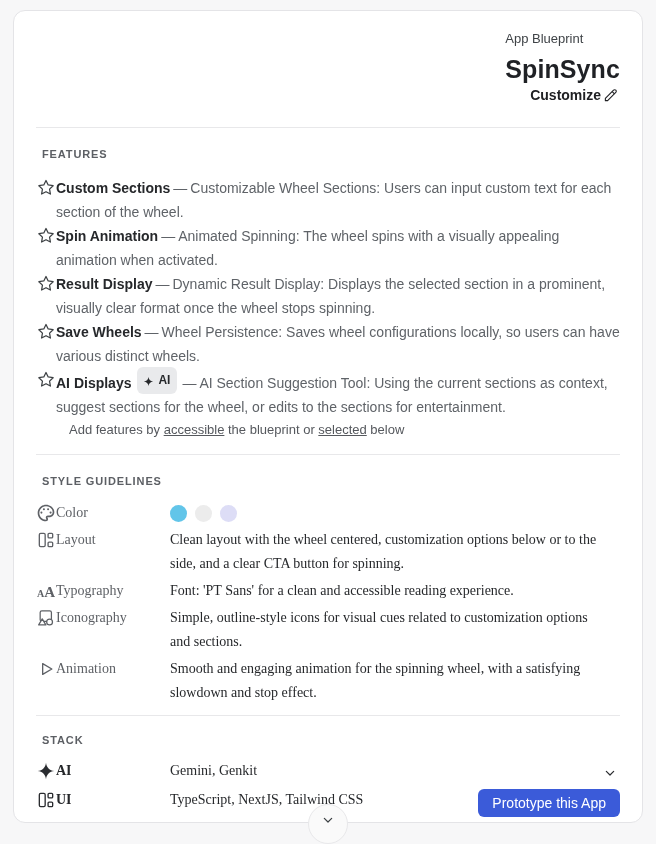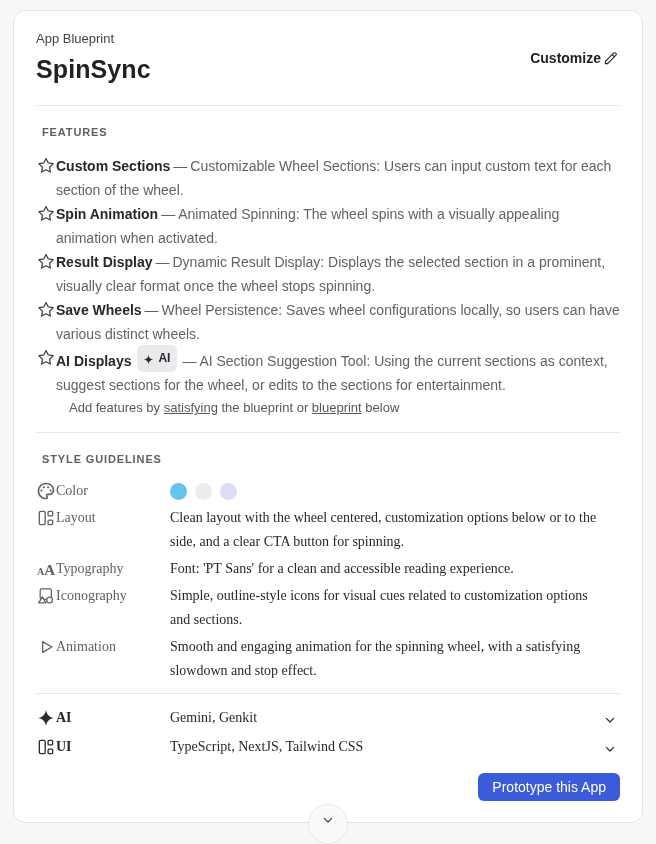--- a/index.html
+++ b/index.html
@@ -9,21 +9,21 @@
     font-family:"Liberation Sans","DejaVu Sans",sans-serif;
     color:#202124;
     position:relative;
   }
   .card {
     position:absolute; left:13px; top:10px; width:630px; height:813px;
     background:#ffffff; border:1px solid #e4e4e7; border-radius:12px;
     padding:20px 22px 0 22px;
   }
   
-  .hdr { display:flex; justify-content:space-between; align-items:center; }
+  .hdr { display:flex; justify-content:space-between; align-items:flex-end;flex-direction:column; }
   .eyebrow { font-size:13px; line-height:16px; color:#3f4347; }
   .title { font-size:25px; line-height:30px; font-weight:600; color:#1f2125; margin-top:7px; letter-spacing:.1px; }
   .customize { display:inline-flex; align-items:center; gap:1px; background:none; border:none;
     font-family:inherit; font-size:14px; font-weight:700; color:#202124; cursor:pointer; padding:2px 0; }
   .customize .icn { width:18px; height:18px; color:#202124; }
 
   .rule { border:none; border-top:1px solid #e8e8ea; margin-top:21px; }
 
   .sec-label { font-size:11px; line-height:14px; letter-spacing:.08em; font-weight:700; color:#5c5f64; margin-top:19px;padding-left:6px; }
 
@@ -50,21 +50,21 @@
   .swatch { width:17px; height:17px; border-radius:50%; display:inline-block; }
 
   .stack-list { margin-top:12px; }
   .stack-list .kv-row { margin-bottom:5px; }
   .stack-list .icn { color:#2a2c30; }
   .stack-label { font-weight:700; color:#26282b; font-size:14px; line-height:24px; }
   .chev-btn { background:none; border:none; cursor:pointer; padding:0; width:18px; height:18px; margin-top:4px; color:#5f6368; }
   .chev-btn .icn { width:16px; height:16px; display:block; }
 
   .proto-btn {
-    position:absolute; right:22px; bottom:21px; height:28px; padding:0 14px;
+    position:absolute; right:22px; bottom:5px; height:28px; padding:0 14px;
     border:none; border-radius:6px; color:#ffffff; font-family:inherit; font-size:14px;
     line-height:28px; cursor:pointer;
   }
   .expand-btn {
     position:absolute; left:50%; bottom:-22px; margin-left:-20px; width:40px; height:40px;
     border-radius:50%; background:#fafafa; border:1px solid #e8e8ea; cursor:pointer;
     display:flex; align-items:center; justify-content:center; color:#3c4043;
   }
   .expand-btn .icn { width:16px; height:16px; margin-top:-8px; }
   .icn svg { width:100%; height:100%; display:block; }
@@ -140,21 +140,21 @@
               <span class="icn">
                 <svg viewBox="0 0 24 24">
                   <path d="M12 2c.7 5.8 4.2 9.3 10 10-5.8.7-9.3 4.2-10 10-.7-5.8-4.2-9.3-10-10 5.8-.7 9.3-4.2 10-10z" fill="currentColor"></path>
                 </svg>
               </span>
               <span>AI</span>
             </span><span class="sep">—</span><span>AI Section Suggestion Tool: Using the current sections as context, suggest sections for the wheel, or edits to the sections for entertainment.</span></div>
         </div>
       </div>
     <div class="footnote">
-      <span>Add features by </span><a>satisfying</a><span> the blueprint or </span><a>blueprint</a><span> below</span>
+      <span>Add features by </span><a>accessible</a><span> the blueprint or </span><a>selected</a><span> below</span>
     </div>
   </div>
 
   <hr class="rule" style="margin-top:14px;">
 
   <div>
     <div class="sec-label">STYLE GUIDELINES</div>
     <div class="kv-list">
         <div class="kv-row">
           <span class="icn">
@@ -222,20 +222,21 @@
           <div class="kv-label">Animation</div>
           <div class="kv-text">Smooth and engaging animation for the spinning wheel, with a satisfying slowdown and stop effect.</div>
           <span></span>
         </div>
       </div>
   </div>
 
   <hr class="rule" style="margin-top:10px;">
 
   <div>
+    <div class="sec-label" style="margin-top:17px;">STACK</div>
     <div class="kv-list stack-list">
         <div class="kv-row">
           <span class="icn">
             <svg viewBox="0 0 24 24">
               <path d="M12 2c.7 5.8 4.2 9.3 10 10-5.8.7-9.3 4.2-10 10-.7-5.8-4.2-9.3-10-10 5.8-.7 9.3-4.2 10-10z" fill="currentColor"></path>
             </svg>
           </span>
           <div class="stack-label">AI</div>
           <div class="kv-text">Gemini, Genkit</div>
           <button class="chev-btn">

